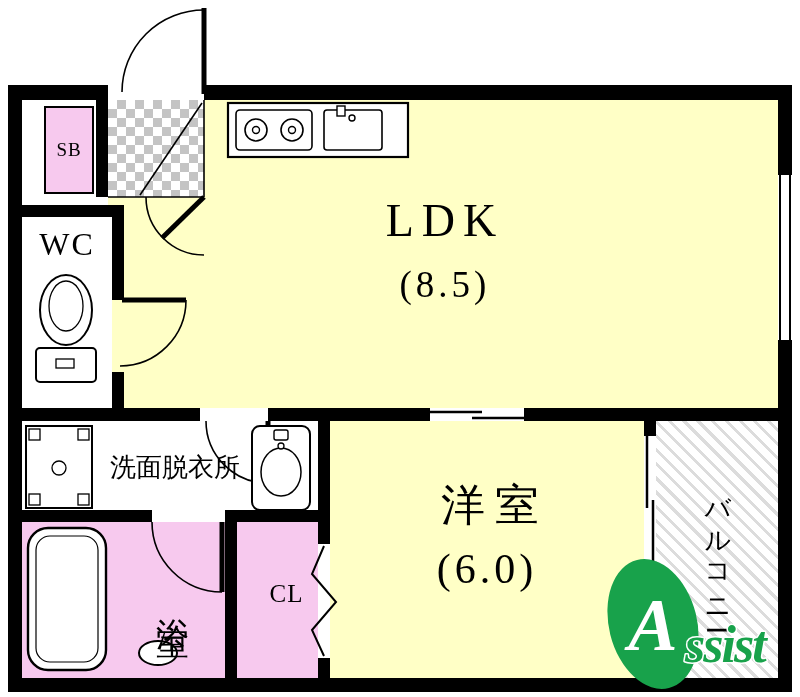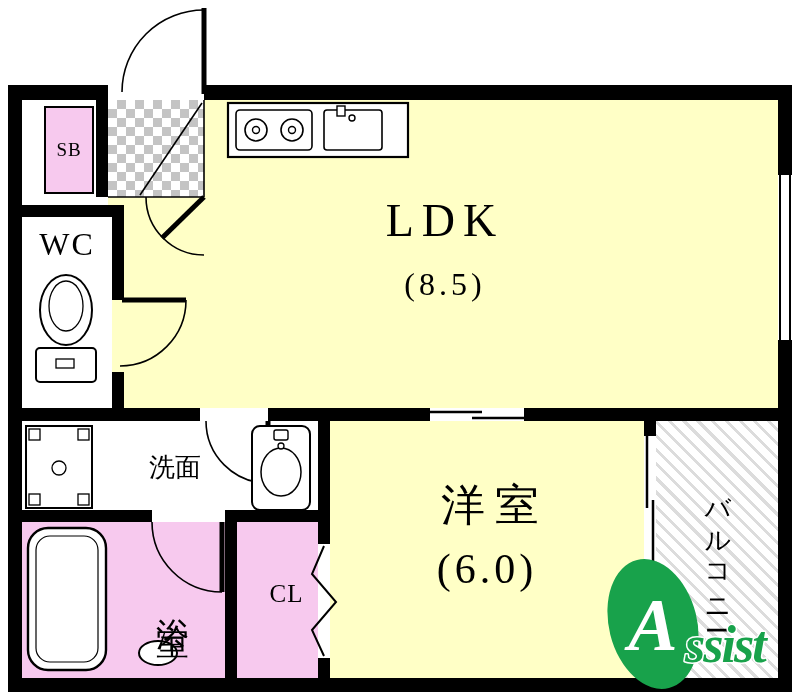--- a/index.html
+++ b/index.html
@@ -153,25 +153,26 @@
       <rect class="fx" x="36" y="536" width="62" height="126" rx="14" stroke-width="1.2"></rect>
     </g>
     <g>
       <ellipse class="fx" cx="158" cy="653" rx="19" ry="12" stroke-width="2"></ellipse>
     </g>
   </svg>
 
   <div class="label" style="left:22px;top:228px;width:90px;height:34px;font-size:32px;letter-spacing:2px">WC</div>
   <div class="label" style="left:250px;top:192px;width:390px;height:58px;font-size:46px;letter-spacing:8px">LDK</div>
   <div class="label" style="left:44px;top:106px;width:50px;height:88px;font-size:19px;letter-spacing:1px">SB</div>
-  <div class="label" style="left:250px;top:258px;width:390px;height:54px;font-size:32px;letter-spacing:4px">(8.5)</div>
+  <div class="label" style="left:250px;top:258px;width:390px;height:54px;font-size:37px;letter-spacing:4px">(8.5)</div>
   <div class="label" style="left:338px;top:478px;width:314px;height:56px;font-size:44px;letter-spacing:10px">洋室</div>
   <div class="label" style="left:330px;top:544px;width:314px;height:52px;font-size:42px;letter-spacing:4px">(6.0)</div>
   <div class="label" style="left:100px;top:430px;width:150px;height:76px;font-size:26px;flex-direction:row">
     <span>洗面</span>
+    <span>脱衣所</span>
   </div>
   <div class="label vert" style="left:150px;top:543px;width:44px;height:110px;font-size:33px;letter-spacing:6px">浴室</div>
   <div class="label" style="left:237px;top:574px;width:99px;height:40px;font-size:25px;letter-spacing:1px">CL</div>
   <div class="label vert" style="left:695px;top:448px;width:44px;height:205px;font-size:26px;letter-spacing:5px">バルコニー</div>
 
   <svg class="overlay" style="left:597px;top:552px" width="203" height="145" viewBox="0 0 203 145">
     <ellipse cx="56" cy="72" rx="44" ry="66" fill="#18A24B" transform="rotate(-14 56 72)"></ellipse>
     <text x="56" y="98" text-anchor="middle" font-size="74" font-style="italic" font-weight="bold" fill="#ffffff" font-family="Liberation Serif, serif">A</text>
     <text x="88" y="110" font-size="52" font-style="italic" font-weight="bold" fill="#18A24B" stroke="#ffffff" stroke-width="3" paint-order="stroke" stroke-linejoin="round" letter-spacing="-2" font-family="Liberation Serif, serif">ssist</text>
   </svg>

